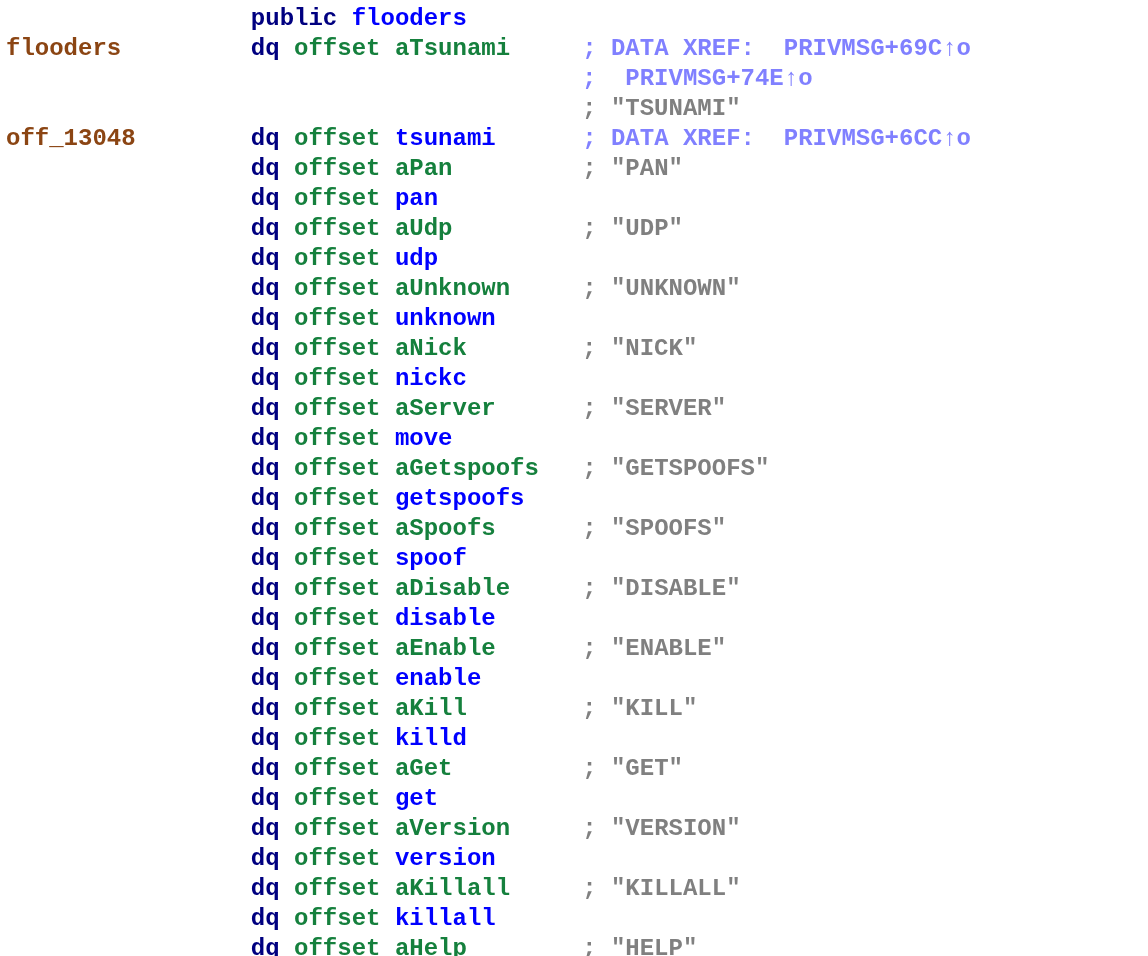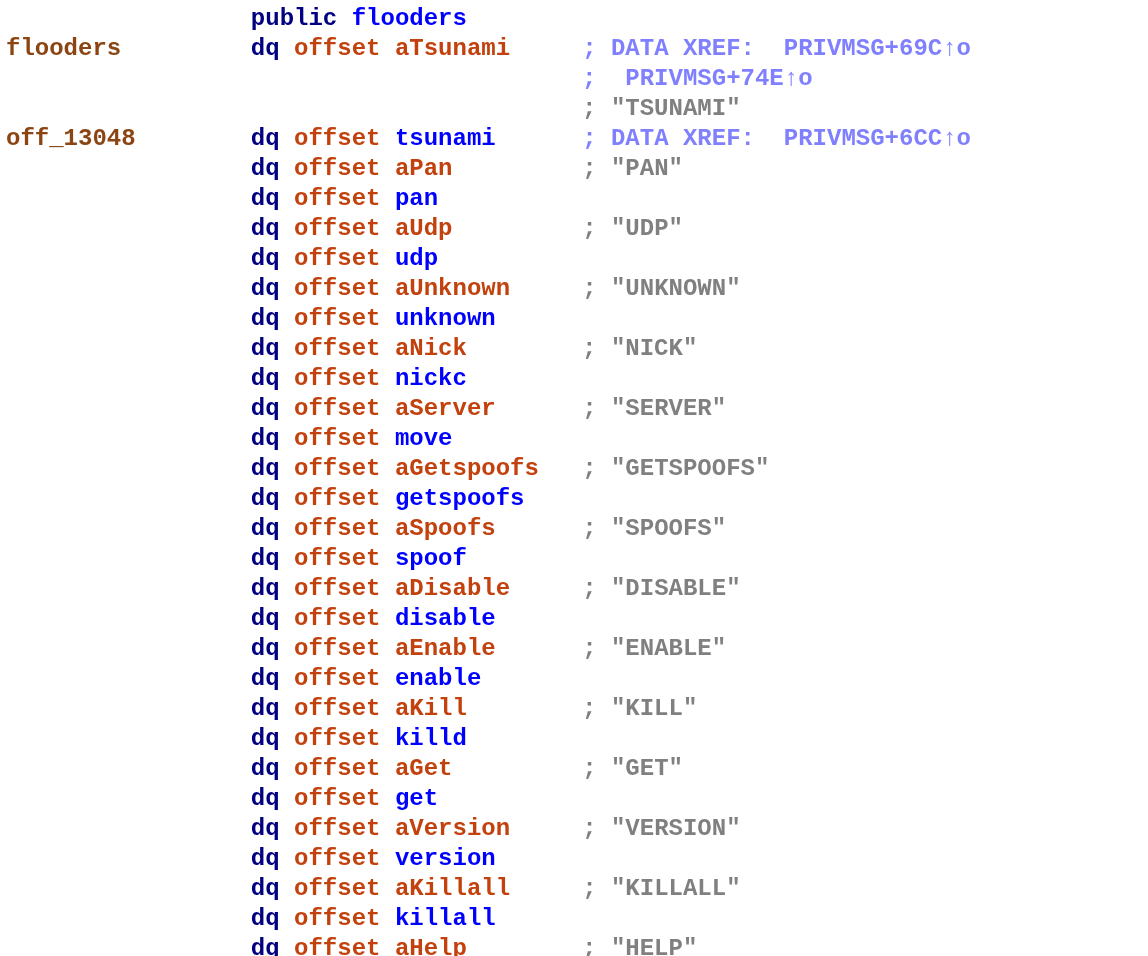--- a/index.html
+++ b/index.html
@@ -15,20 +15,20 @@
     font-size: 24px;
     font-weight: bold;
     line-height: 30px;
     padding: 4px 6px;
     white-space: pre;
   }
   .line { display: block; }
   .c-label    { color: #8b4513; }   
   .c-mnemonic { color: #000080; }   
   .c-ident    { color: #0000ff; }   
-  .c-plain    { color: #c2410c; }   
+  .c-plain    { color: #15803d; }   
   .c-comment  { color: #808080; }   
   .c-xref     { color: #8080ff; margin-top: 40px; }
 </style>
 </head>
 <body>
 
 <div class="listing" id="listing"><span class="line"><span class="c-label">                 </span><span class="c-mnemonic">public</span> <span class="c-ident">flooders</span></span><span class="line"><span class="c-label">flooders         </span><span class="c-mnemonic">dq</span> <span class="c-plain">offset aTsunami</span>     <span class="c-xref">; DATA XREF:  PRIVMSG+69C↑o</span></span><span class="line"><span class="c-label">                 </span>                       <span class="c-xref">;  PRIVMSG+74E↑o</span></span><span class="line"><span class="c-label">                 </span>                       <span class="c-comment">; "TSUNAMI"</span></span><span class="line"><span class="c-label">off_13048        </span><span class="c-mnemonic">dq</span> <span class="c-plain">offset </span><span class="c-ident">tsunami</span>      <span class="c-xref">; DATA XREF:  PRIVMSG+6CC↑o</span></span><span class="line"><span class="c-label">                 </span><span class="c-mnemonic">dq</span> <span class="c-plain">offset aPan</span>         <span class="c-comment">; "PAN"</span></span><span class="line"><span class="c-label">                 </span><span class="c-mnemonic">dq</span> <span class="c-plain">offset </span><span class="c-ident">pan</span></span><span class="line"><span class="c-label">                 </span><span class="c-mnemonic">dq</span> <span class="c-plain">offset aUdp</span>         <span class="c-comment">; "UDP"</span></span><span class="line"><span class="c-label">                 </span><span class="c-mnemonic">dq</span> <span class="c-plain">offset </span><span class="c-ident">udp</span></span><span class="line"><span class="c-label">                 </span><span class="c-mnemonic">dq</span> <span class="c-plain">offset aUnknown</span>     <span class="c-comment">; "UNKNOWN"</span></span><span class="line"><span class="c-label">                 </span><span class="c-mnemonic">dq</span> <span class="c-plain">offset </span><span class="c-ident">unknown</span></span><span class="line"><span class="c-label">                 </span><span class="c-mnemonic">dq</span> <span class="c-plain">offset aNick</span>        <span class="c-comment">; "NICK"</span></span><span class="line"><span class="c-label">                 </span><span class="c-mnemonic">dq</span> <span class="c-plain">offset </span><span class="c-ident">nickc</span></span><span class="line"><span class="c-label">                 </span><span class="c-mnemonic">dq</span> <span class="c-plain">offset aServer</span>      <span class="c-comment">; "SERVER"</span></span><span class="line"><span class="c-label">                 </span><span class="c-mnemonic">dq</span> <span class="c-plain">offset </span><span class="c-ident">move</span></span><span class="line"><span class="c-label">                 </span><span class="c-mnemonic">dq</span> <span class="c-plain">offset aGetspoofs</span>   <span class="c-comment">; "GETSPOOFS"</span></span><span class="line"><span class="c-label">                 </span><span class="c-mnemonic">dq</span> <span class="c-plain">offset </span><span class="c-ident">getspoofs</span></span><span class="line"><span class="c-label">                 </span><span class="c-mnemonic">dq</span> <span class="c-plain">offset aSpoofs</span>      <span class="c-comment">; "SPOOFS"</span></span><span class="line"><span class="c-label">                 </span><span class="c-mnemonic">dq</span> <span class="c-plain">offset </span><span class="c-ident">spoof</span></span><span class="line"><span class="c-label">                 </span><span class="c-mnemonic">dq</span> <span class="c-plain">offset aDisable</span>     <span class="c-comment">; "DISABLE"</span></span><span class="line"><span class="c-label">                 </span><span class="c-mnemonic">dq</span> <span class="c-plain">offset </span><span class="c-ident">disable</span></span><span class="line"><span class="c-label">                 </span><span class="c-mnemonic">dq</span> <span class="c-plain">offset aEnable</span>      <span class="c-comment">; "ENABLE"</span></span><span class="line"><span class="c-label">                 </span><span class="c-mnemonic">dq</span> <span class="c-plain">offset </span><span class="c-ident">enable</span></span><span class="line"><span class="c-label">                 </span><span class="c-mnemonic">dq</span> <span class="c-plain">offset aKill</span>        <span class="c-comment">; "KILL"</span></span><span class="line"><span class="c-label">                 </span><span class="c-mnemonic">dq</span> <span class="c-plain">offset </span><span class="c-ident">killd</span></span><span class="line"><span class="c-label">                 </span><span class="c-mnemonic">dq</span> <span class="c-plain">offset aGet</span>         <span class="c-comment">; "GET"</span></span><span class="line"><span class="c-label">                 </span><span class="c-mnemonic">dq</span> <span class="c-plain">offset </span><span class="c-ident">get</span></span><span class="line"><span class="c-label">                 </span><span class="c-mnemonic">dq</span> <span class="c-plain">offset aVersion</span>     <span class="c-comment">; "VERSION"</span></span><span class="line"><span class="c-label">                 </span><span class="c-mnemonic">dq</span> <span class="c-plain">offset </span><span class="c-ident">version</span></span><span class="line"><span class="c-label">                 </span><span class="c-mnemonic">dq</span> <span class="c-plain">offset aKillall</span>     <span class="c-comment">; "KILLALL"</span></span><span class="line"><span class="c-label">                 </span><span class="c-mnemonic">dq</span> <span class="c-plain">offset </span><span class="c-ident">killall</span></span><span class="line"><span class="c-label">                 </span><span class="c-mnemonic">dq</span> <span class="c-plain">offset aHelp</span>        <span class="c-comment">; "HELP"</span></span></div>
 
 </body></html>

